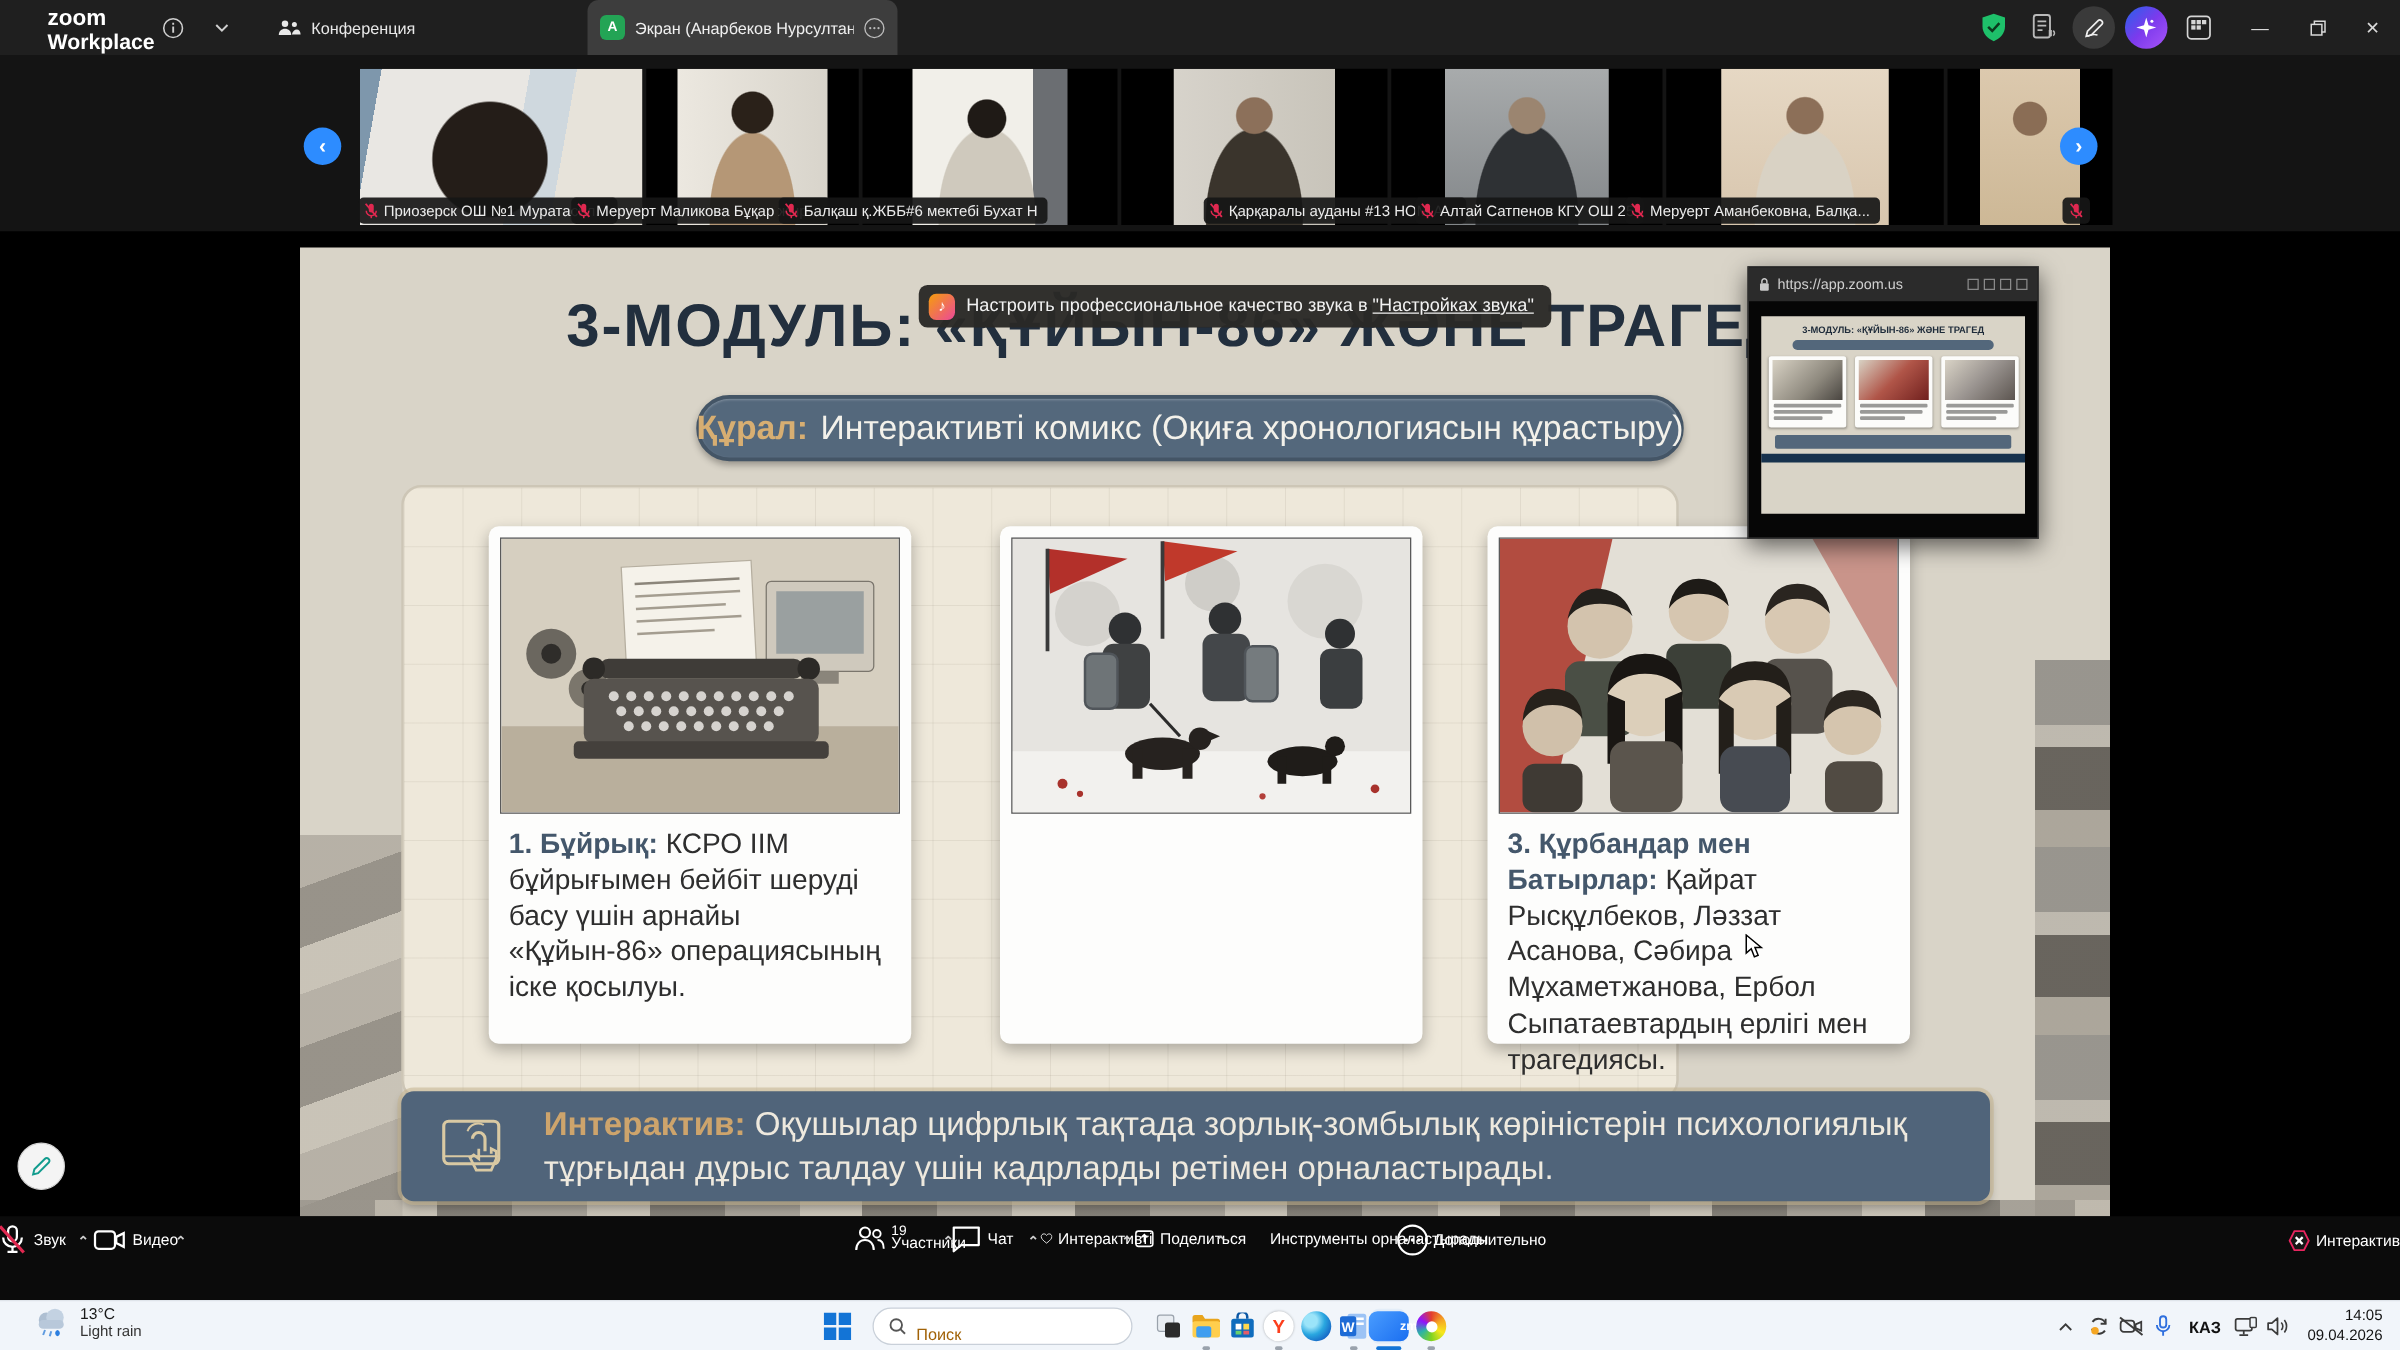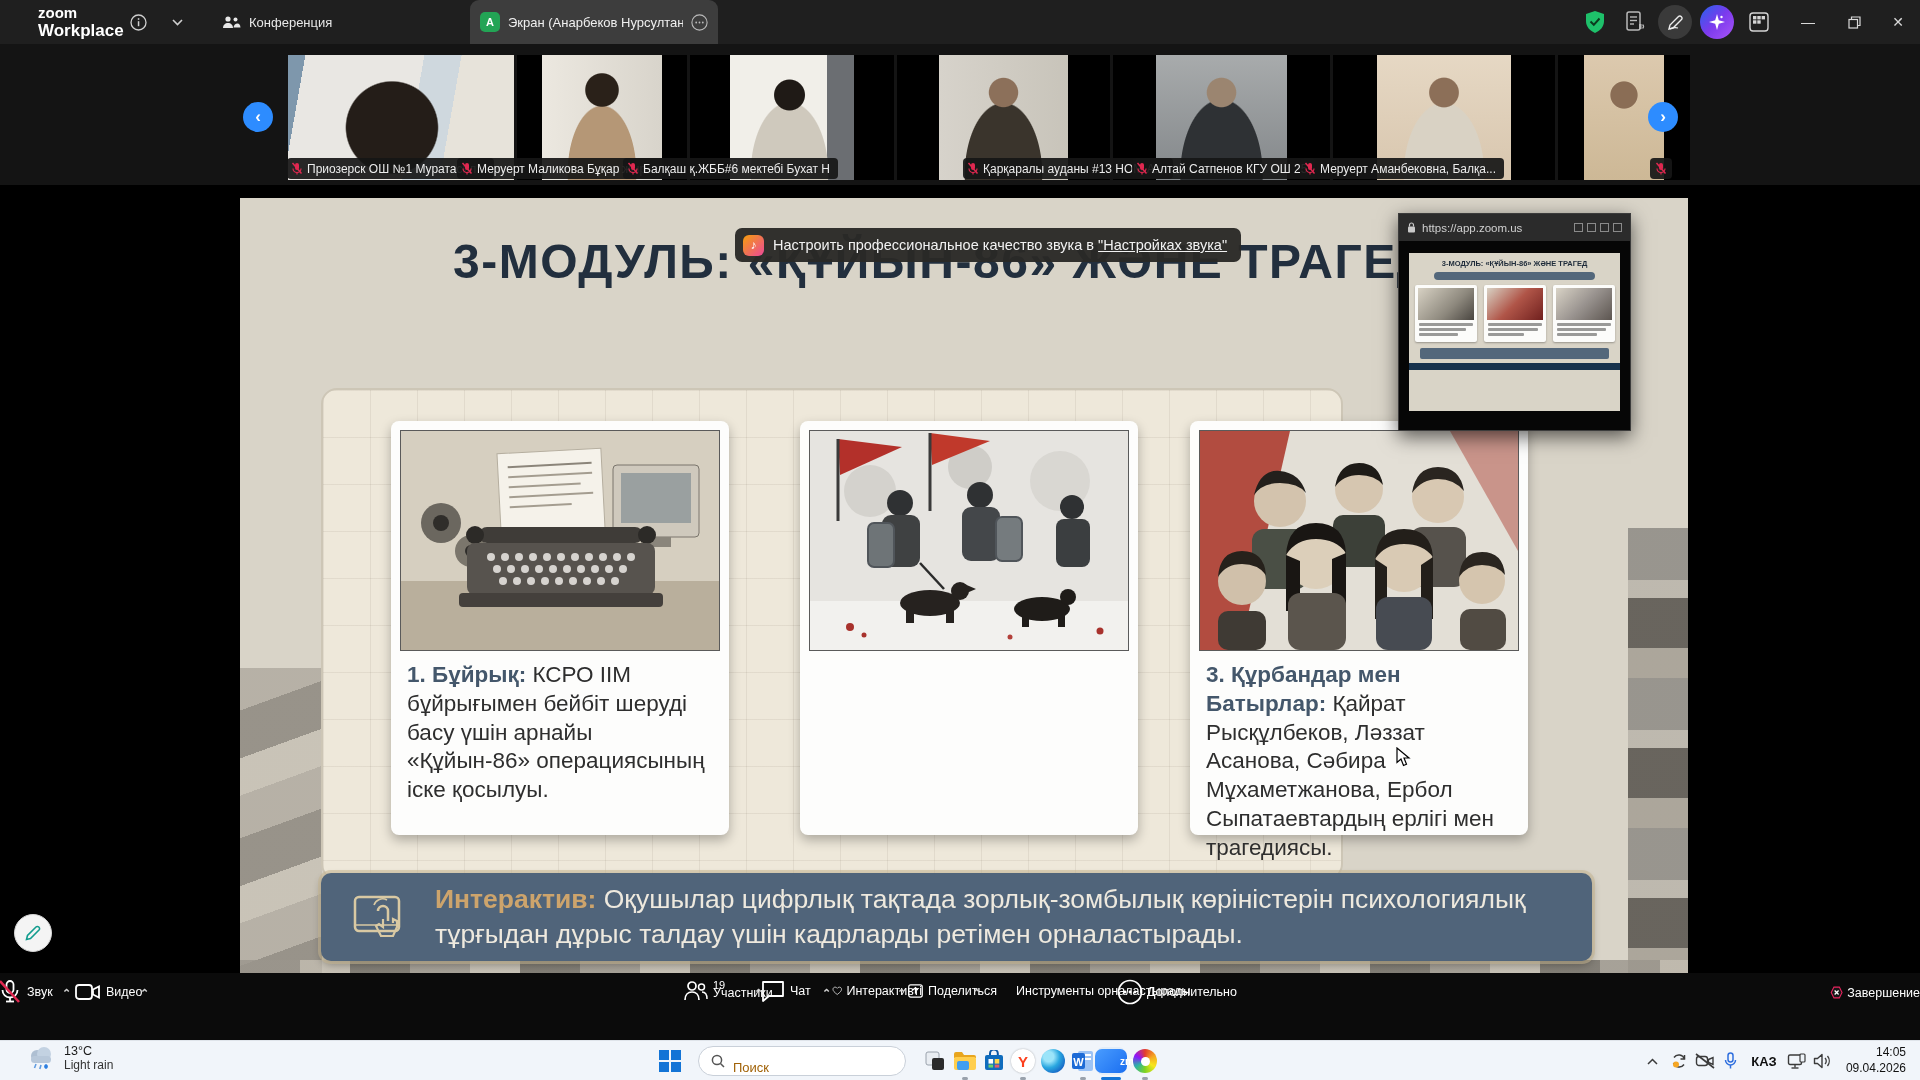--- a/index.html
+++ b/index.html
@@ -3,21 +3,21 @@
 <meta charset="utf-8">
 <style>
   * { margin:0; padding:0; box-sizing:border-box; }
   html,body { width:1920px; height:1080px; background:#000; overflow:hidden;
     font-family:"Liberation Sans", sans-serif; }
   #stage { position:absolute; width:1920px; height:1080px; background:#000; }
 
   
   .titlebar { position:absolute; left:0; top:0; width:1920px; height:44px; background:#1f1f1f; }
   .logo { position:absolute; left:38px; top:5px; color:#fff; line-height:1; }
-  .logo .l1 { font-size:15px; font-weight:700; }
+  .logo .l1 { font-size:18px; font-weight:700; }
   .logo .l2 { font-size:17px; font-weight:700; margin-top:2px; }
   .tb-ic { position:absolute; top:0; height:44px; display:flex; align-items:center; justify-content:center; color:#cfcfcf; }
   .home-tab { position:absolute; left:212px; top:0; height:44px; display:flex; align-items:center; gap:8px; color:#e8e8e8; font-size:13px; padding:0 10px; }
   .active-tab { position:absolute; left:470px; top:0; width:248px; height:44px; background:#3d3d3d; border-radius:9px 9px 0 0; display:flex; align-items:center; gap:8px; padding:0 10px; }
   .avatar { width:20px; height:20px; border-radius:5px; background:#23a455; color:#fff; font-size:11px; font-weight:700; display:flex; align-items:center; justify-content:center; flex:0 0 auto; }
   .active-tab .t { color:#f0f0f0; font-size:13px; white-space:nowrap; overflow:hidden; max-width:175px; }
   .circle-btn { width:34px; height:34px; border-radius:50%; display:flex; align-items:center; justify-content:center; }
   .winctl { position:absolute; top:0; height:44px; width:44px; display:flex; align-items:center; justify-content:center; color:#d9d9d9; font-size:14px; }
 
   
@@ -298,20 +298,24 @@
     <div class="collage-l"></div>
     <div class="collage-b"></div>
 
     <div class="slide-title">3-МОДУЛЬ: «ҚҰЙЫН-86» ЖӘНЕ ТРАГЕД</div>
 
     <div class="toast">
       <div class="mus">♪</div>
       <div class="tx"><span>Настроить профессиональное качество звука в</span> <a href="#">"Настройках звука"</a></div>
     </div>
 
+    <div class="subtitle-pill">
+      <span class="lab">Құрал:</span>
+      <span class="val">Интерактивті комикс (Оқиға хронологиясын құрастыру)</span>
+    </div>
 
     <div class="panel">
 
       <div class="card" style="left:68px;">
         <div class="img">
           <svg width="318" height="219" viewBox="0 0 318 219">
             <rect width="318" height="219" fill="#d6cfc0"></rect>
             <rect y="150" width="318" height="69" fill="#b9af9c"></rect>
             <rect x="212" y="34" width="86" height="72" rx="4" fill="#cfc9bd" stroke="#7a756c"></rect>
             <rect x="220" y="42" width="70" height="50" fill="#9aa0a0"></rect>
@@ -607,21 +611,21 @@
         </svg>
       <span class="lbl">Дополнительно</span>
     </div>
 
     <div class="zbtn" style="left:1830px;">
       <svg width="27" height="27" viewBox="0 0 27 27">
           <polygon points="8,2.5 19,2.5 24.5,13.5 19,24.5 8,24.5 2.5,13.5" fill="#161616" stroke="#e8255f" stroke-width="2.2"></polygon>
           <line x1="9.5" y1="9.5" x2="17.5" y2="17.5" stroke="#fff" stroke-width="2.6"></line>
           <line x1="17.5" y1="9.5" x2="9.5" y2="17.5" stroke="#fff" stroke-width="2.6"></line>
         </svg>
-      <span class="lbl">Завершение</span>
+      <span class="lbl">Интерактив</span>
     </div>
   </div>
 
   <div class="wtb">
     <div class="weather">
       <svg width="30" height="28" viewBox="0 0 30 28">
           <circle cx="11" cy="12" r="6" fill="#aebfd2"></circle>
           <circle cx="18" cy="10" r="7" fill="#c3d2e2"></circle>
           <rect x="5" y="12" width="20" height="7" rx="3.5" fill="#b8c8da"></rect>
           <path d="M20 20c2.5 1 2.5 4 0 5-2.5-1-2.5-4 0-5z" fill="#2d7fe0"></path>

